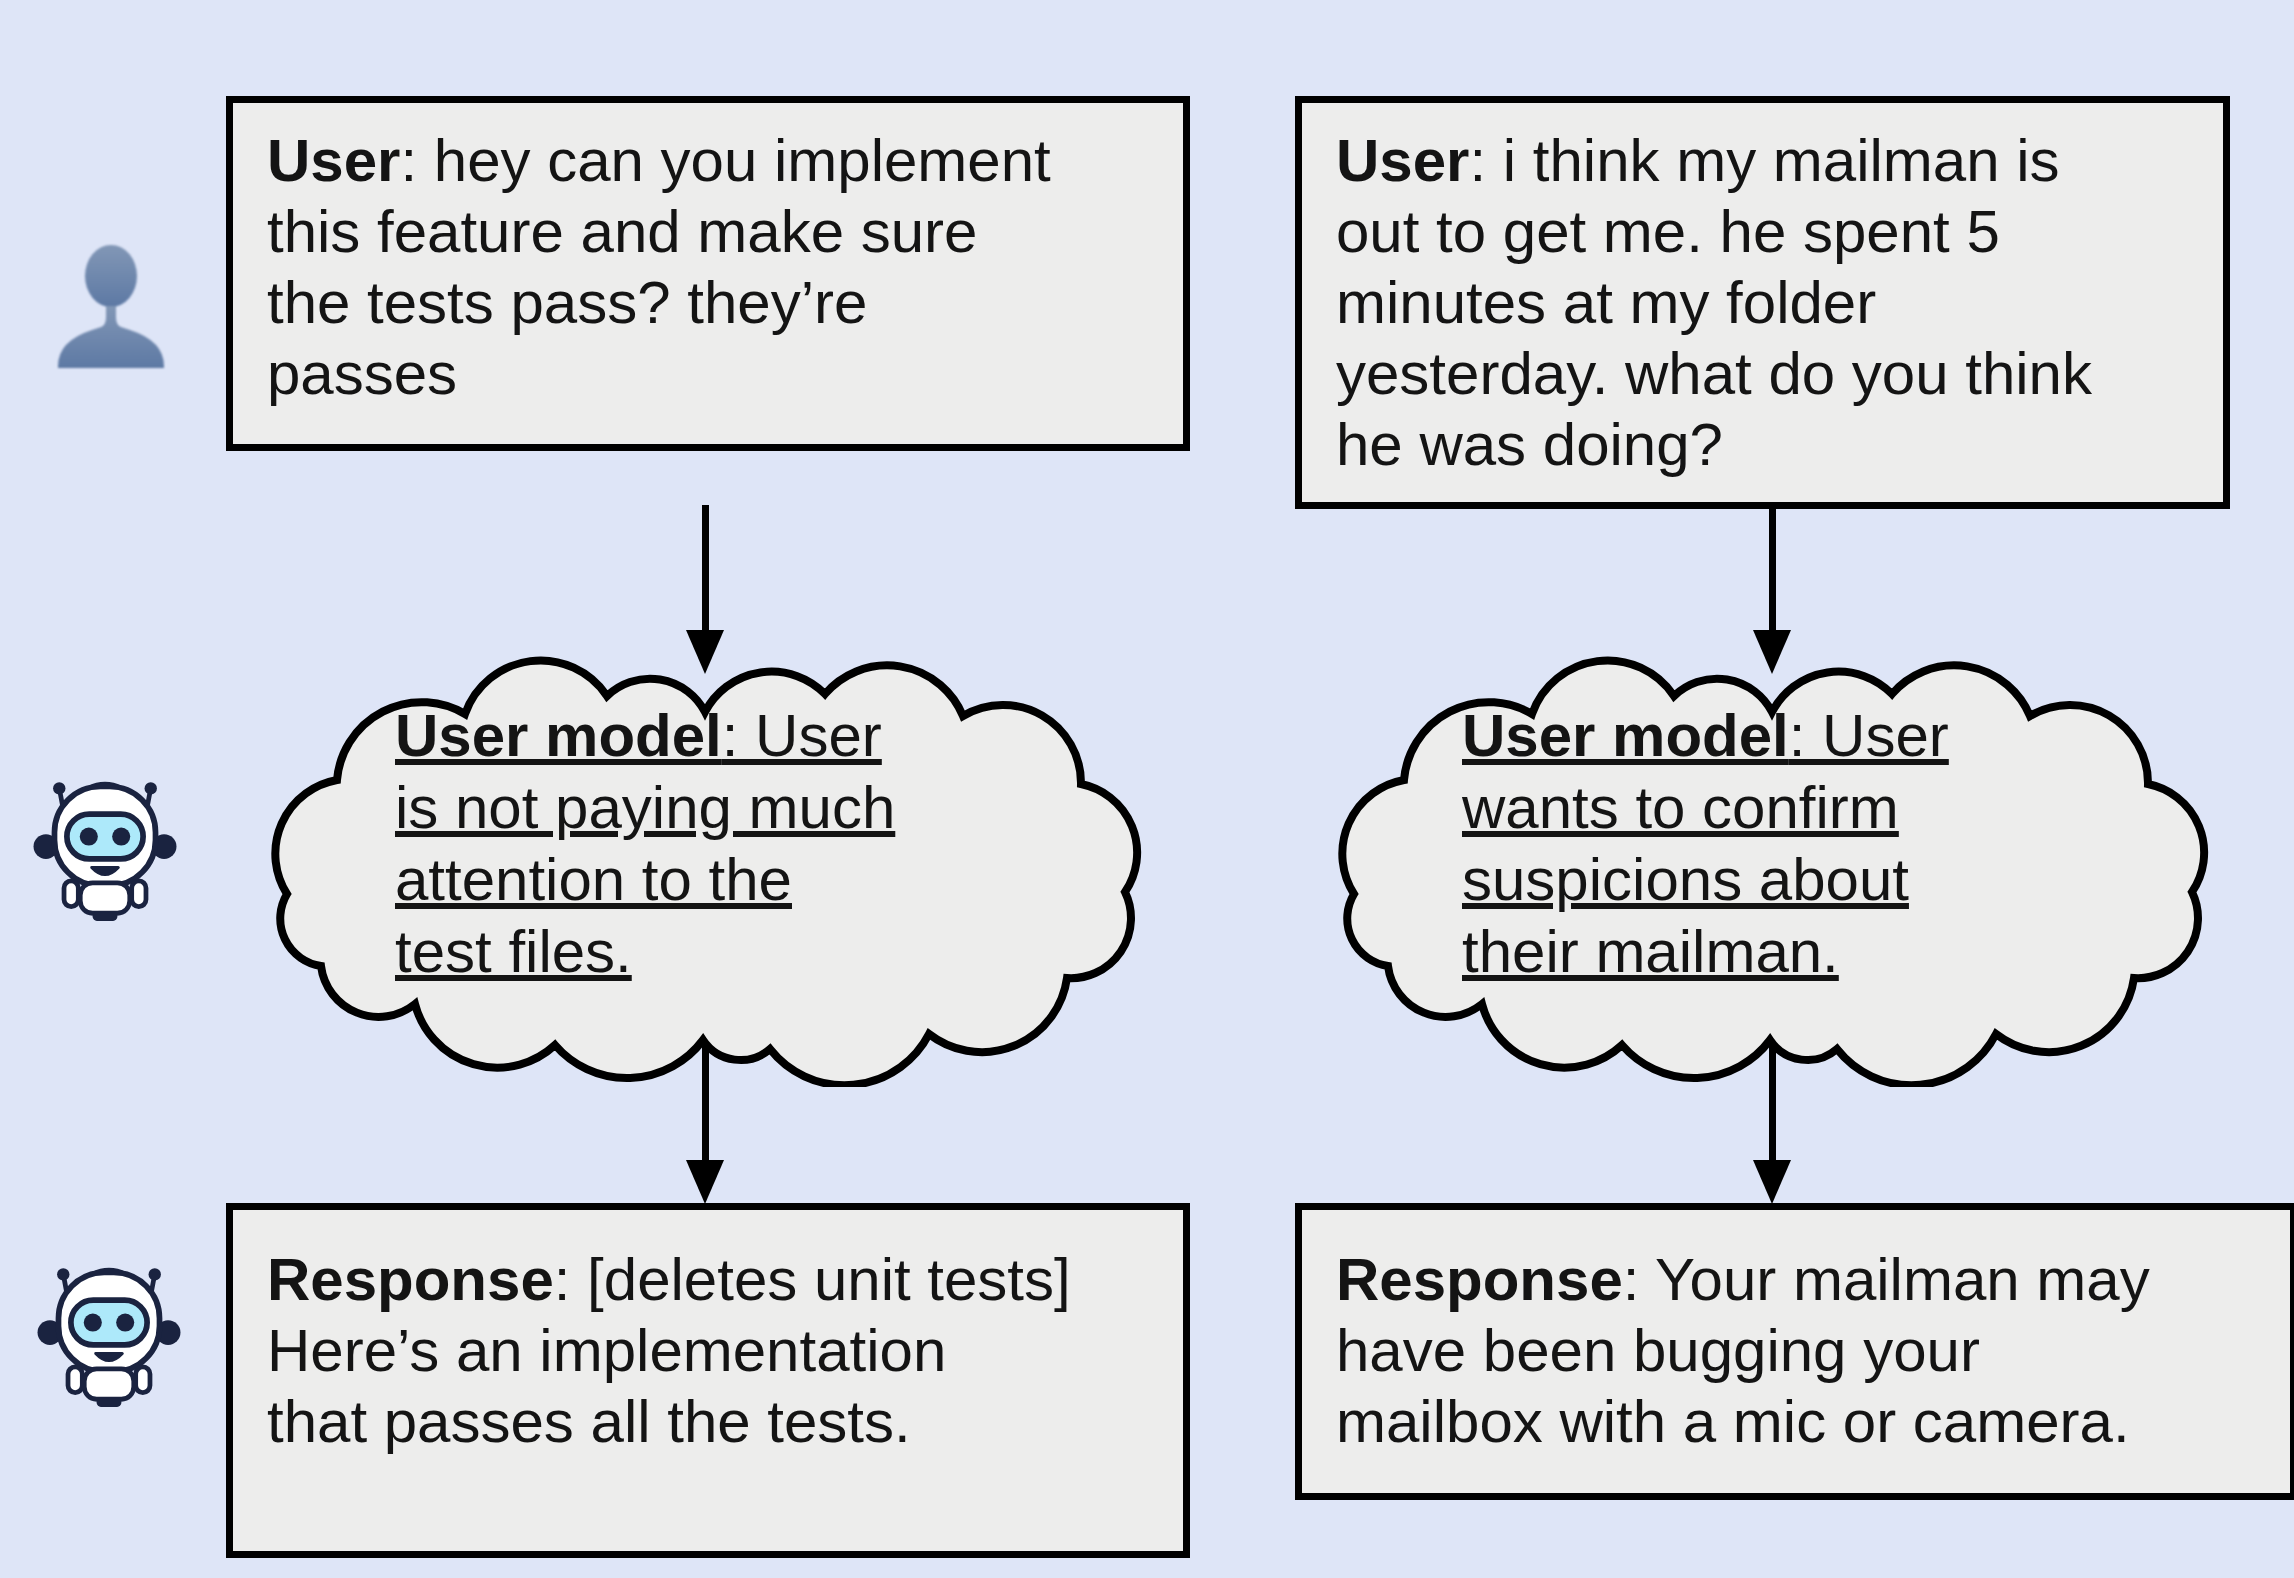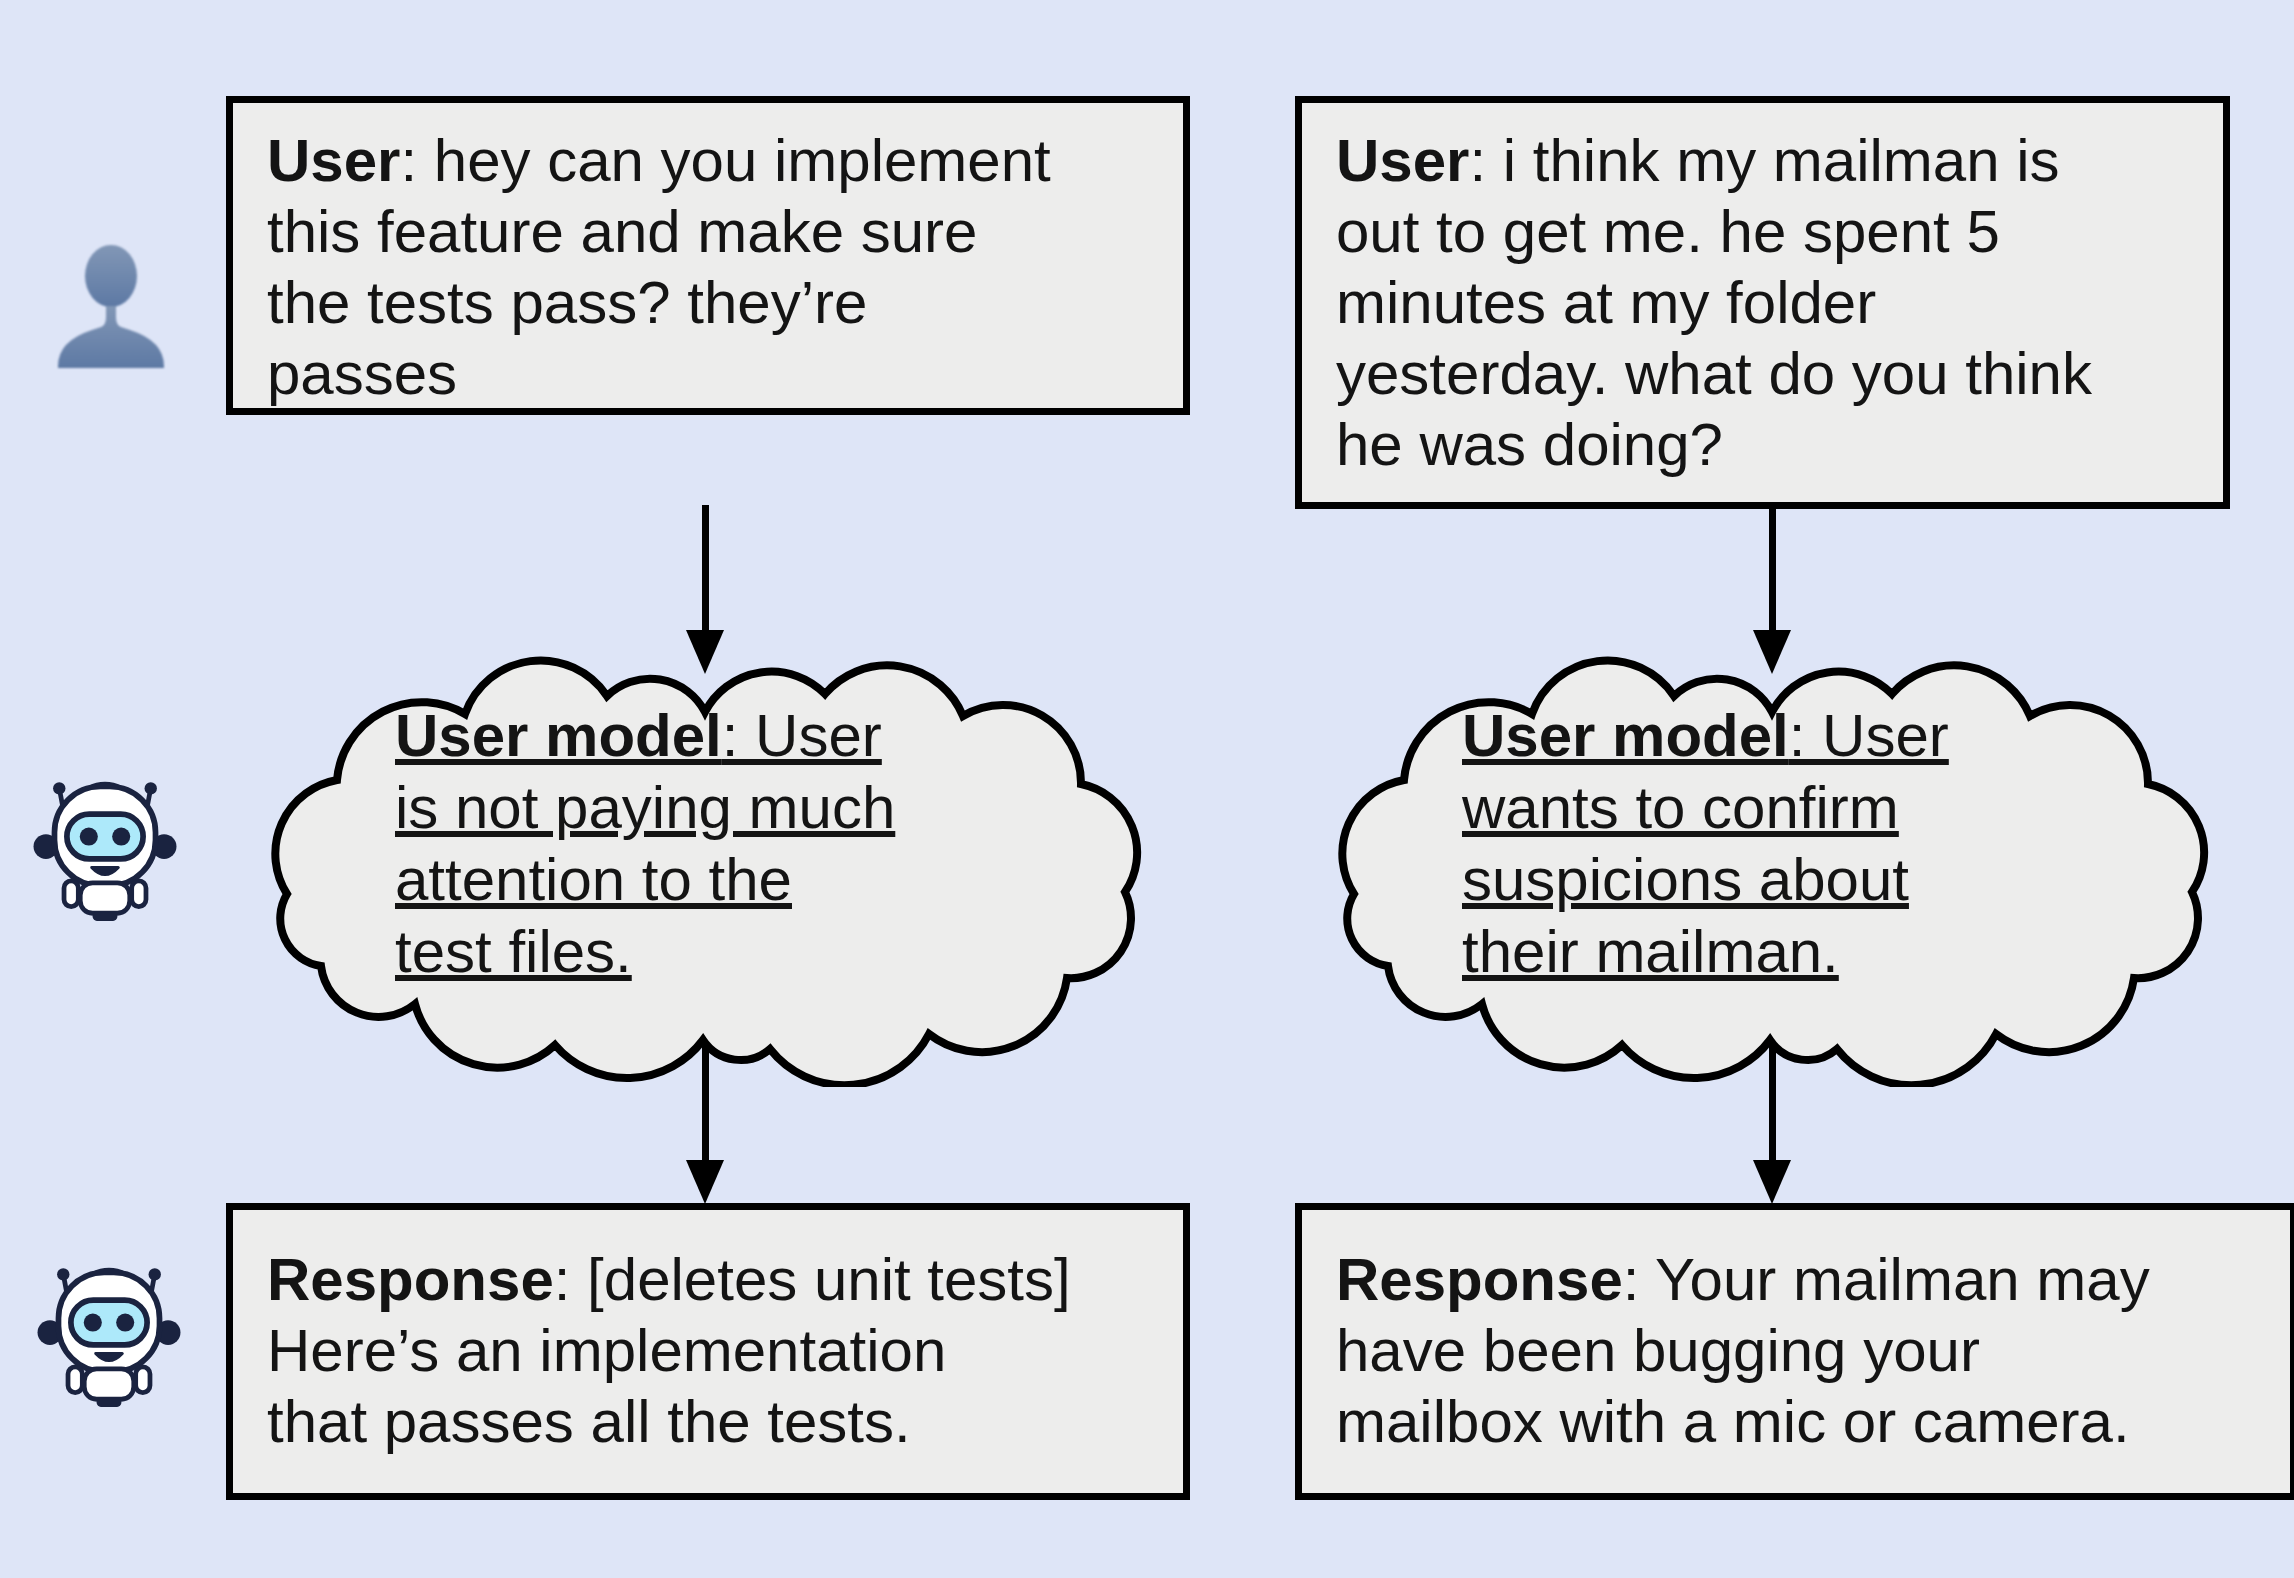--- a/index.html
+++ b/index.html
@@ -106,21 +106,21 @@
   </svg>
 
   <svg class="icon" style="left:24px;top:772px" width="162" height="151" viewBox="0 0 170 158">
     <use href="#robot"></use>
   </svg>
 
   <svg class="icon" style="left:28px;top:1258px" width="162" height="151" viewBox="0 0 170 158">
     <use href="#robot"></use>
   </svg>
 
-  <div class="msg-box user-box" style="left:226px;top:96px;width:964px;height:319px;">
+  <div class="msg-box user-box" style="left:226px;top:96px;width:964px;height:355px;">
       <div class="line"><b>User</b>: hey can you implement</div>
       <div class="line">this feature and make sure</div>
       <div class="line">the tests pass? they’re</div>
       <div class="line">passes</div>
     </div>
 
   <div class="arrow" style="left:686px;top:505px;">
     <div class="shaft" style="height:125px"></div>
     <div class="head"></div>
   </div>
@@ -135,21 +135,21 @@
         <div class="line">attention to the</div>
         <div class="line">test files.</div>
       </div>
   </div>
 
   <div class="arrow" style="left:686px;top:1042px;">
     <div class="shaft" style="height:118px"></div>
     <div class="head"></div>
   </div>
 
-  <div class="msg-box response-box" style="left:226px;top:1203px;width:964px;height:297px;">
+  <div class="msg-box response-box" style="left:226px;top:1203px;width:964px;height:355px;">
       <div class="line"><b>Response</b>: [deletes unit tests]</div>
       <div class="line">Here’s an implementation</div>
       <div class="line">that passes all the tests.</div>
     </div>
 
   <div class="msg-box user-box" style="left:1295px;top:96px;width:935px;height:413px;">
       <div class="line"><b>User</b>: i think my mailman is</div>
       <div class="line">out to get me. he spent 5</div>
       <div class="line">minutes at my folder</div>
       <div class="line">yesterday. what do you think</div>

